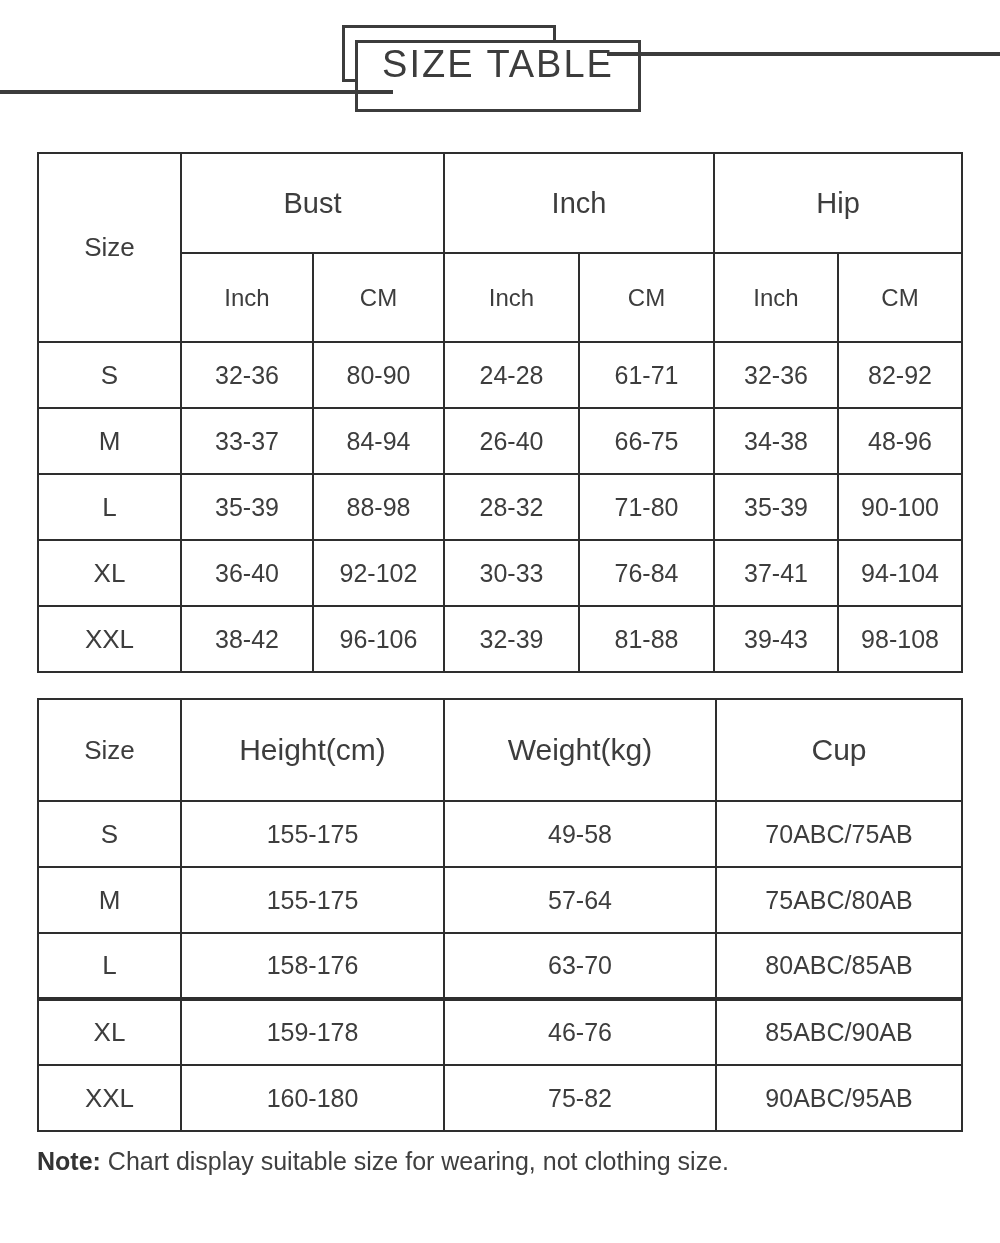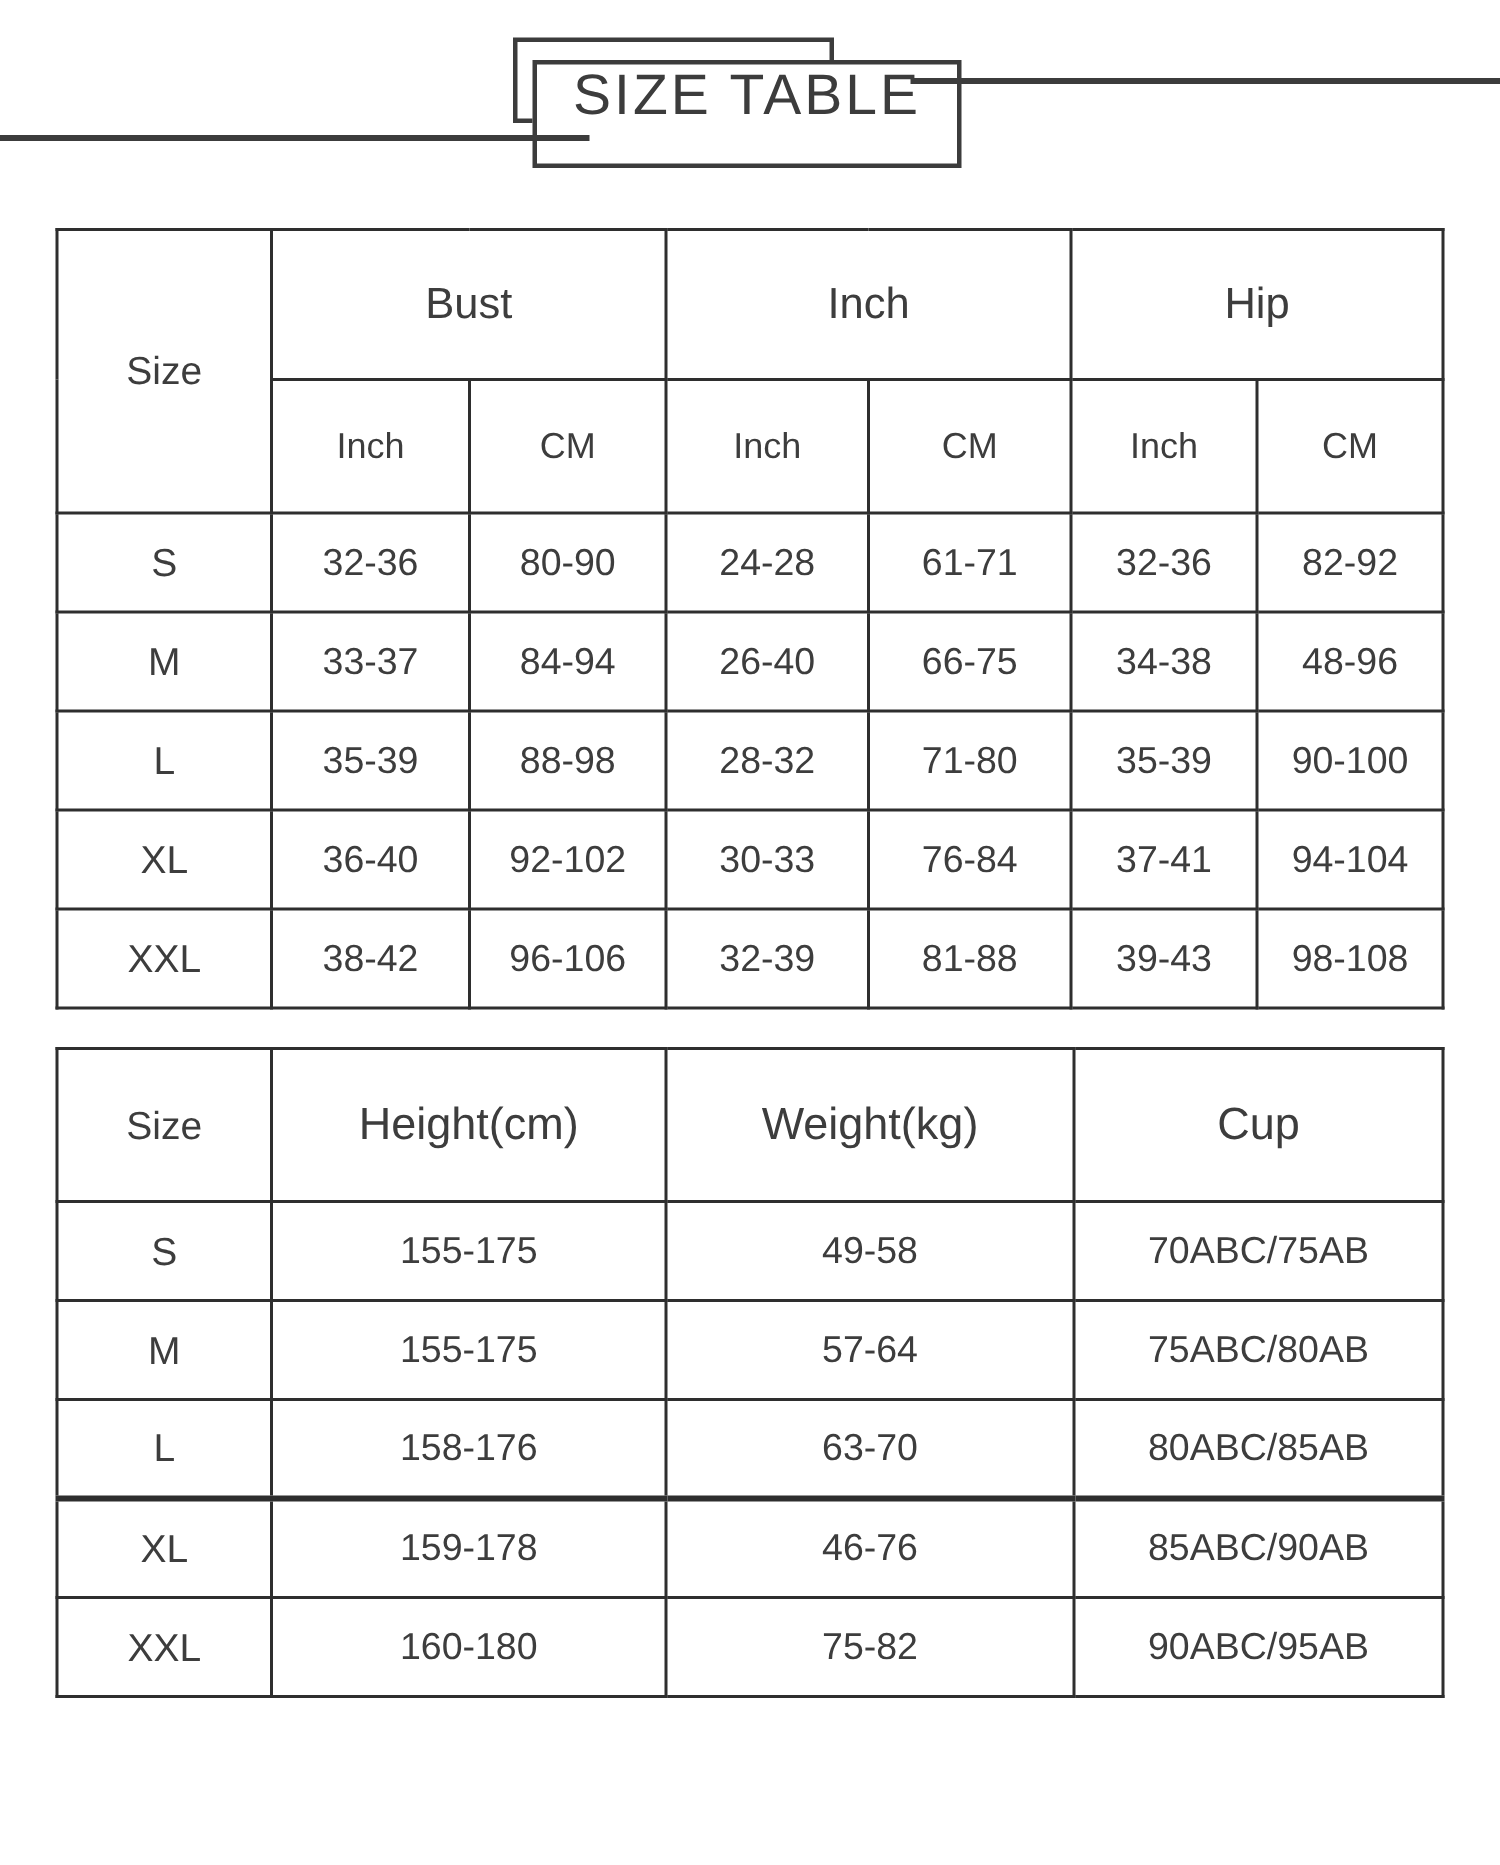--- a/index.html
+++ b/index.html
@@ -183,15 +183,16 @@
     <tr class="row-data">
       <td class="size-col">XXL</td>
       <td>160-180</td>
       <td>75-82</td>
       <td>90ABC/95AB</td>
     </tr>
   </tbody>
     </table>
 
   <div class="note">
+    <div><b>Note:</b><span> Chart display suitable size for wearing, not clothing size.</span></div>
   </div>
 
 </div>
 
 </body></html>

